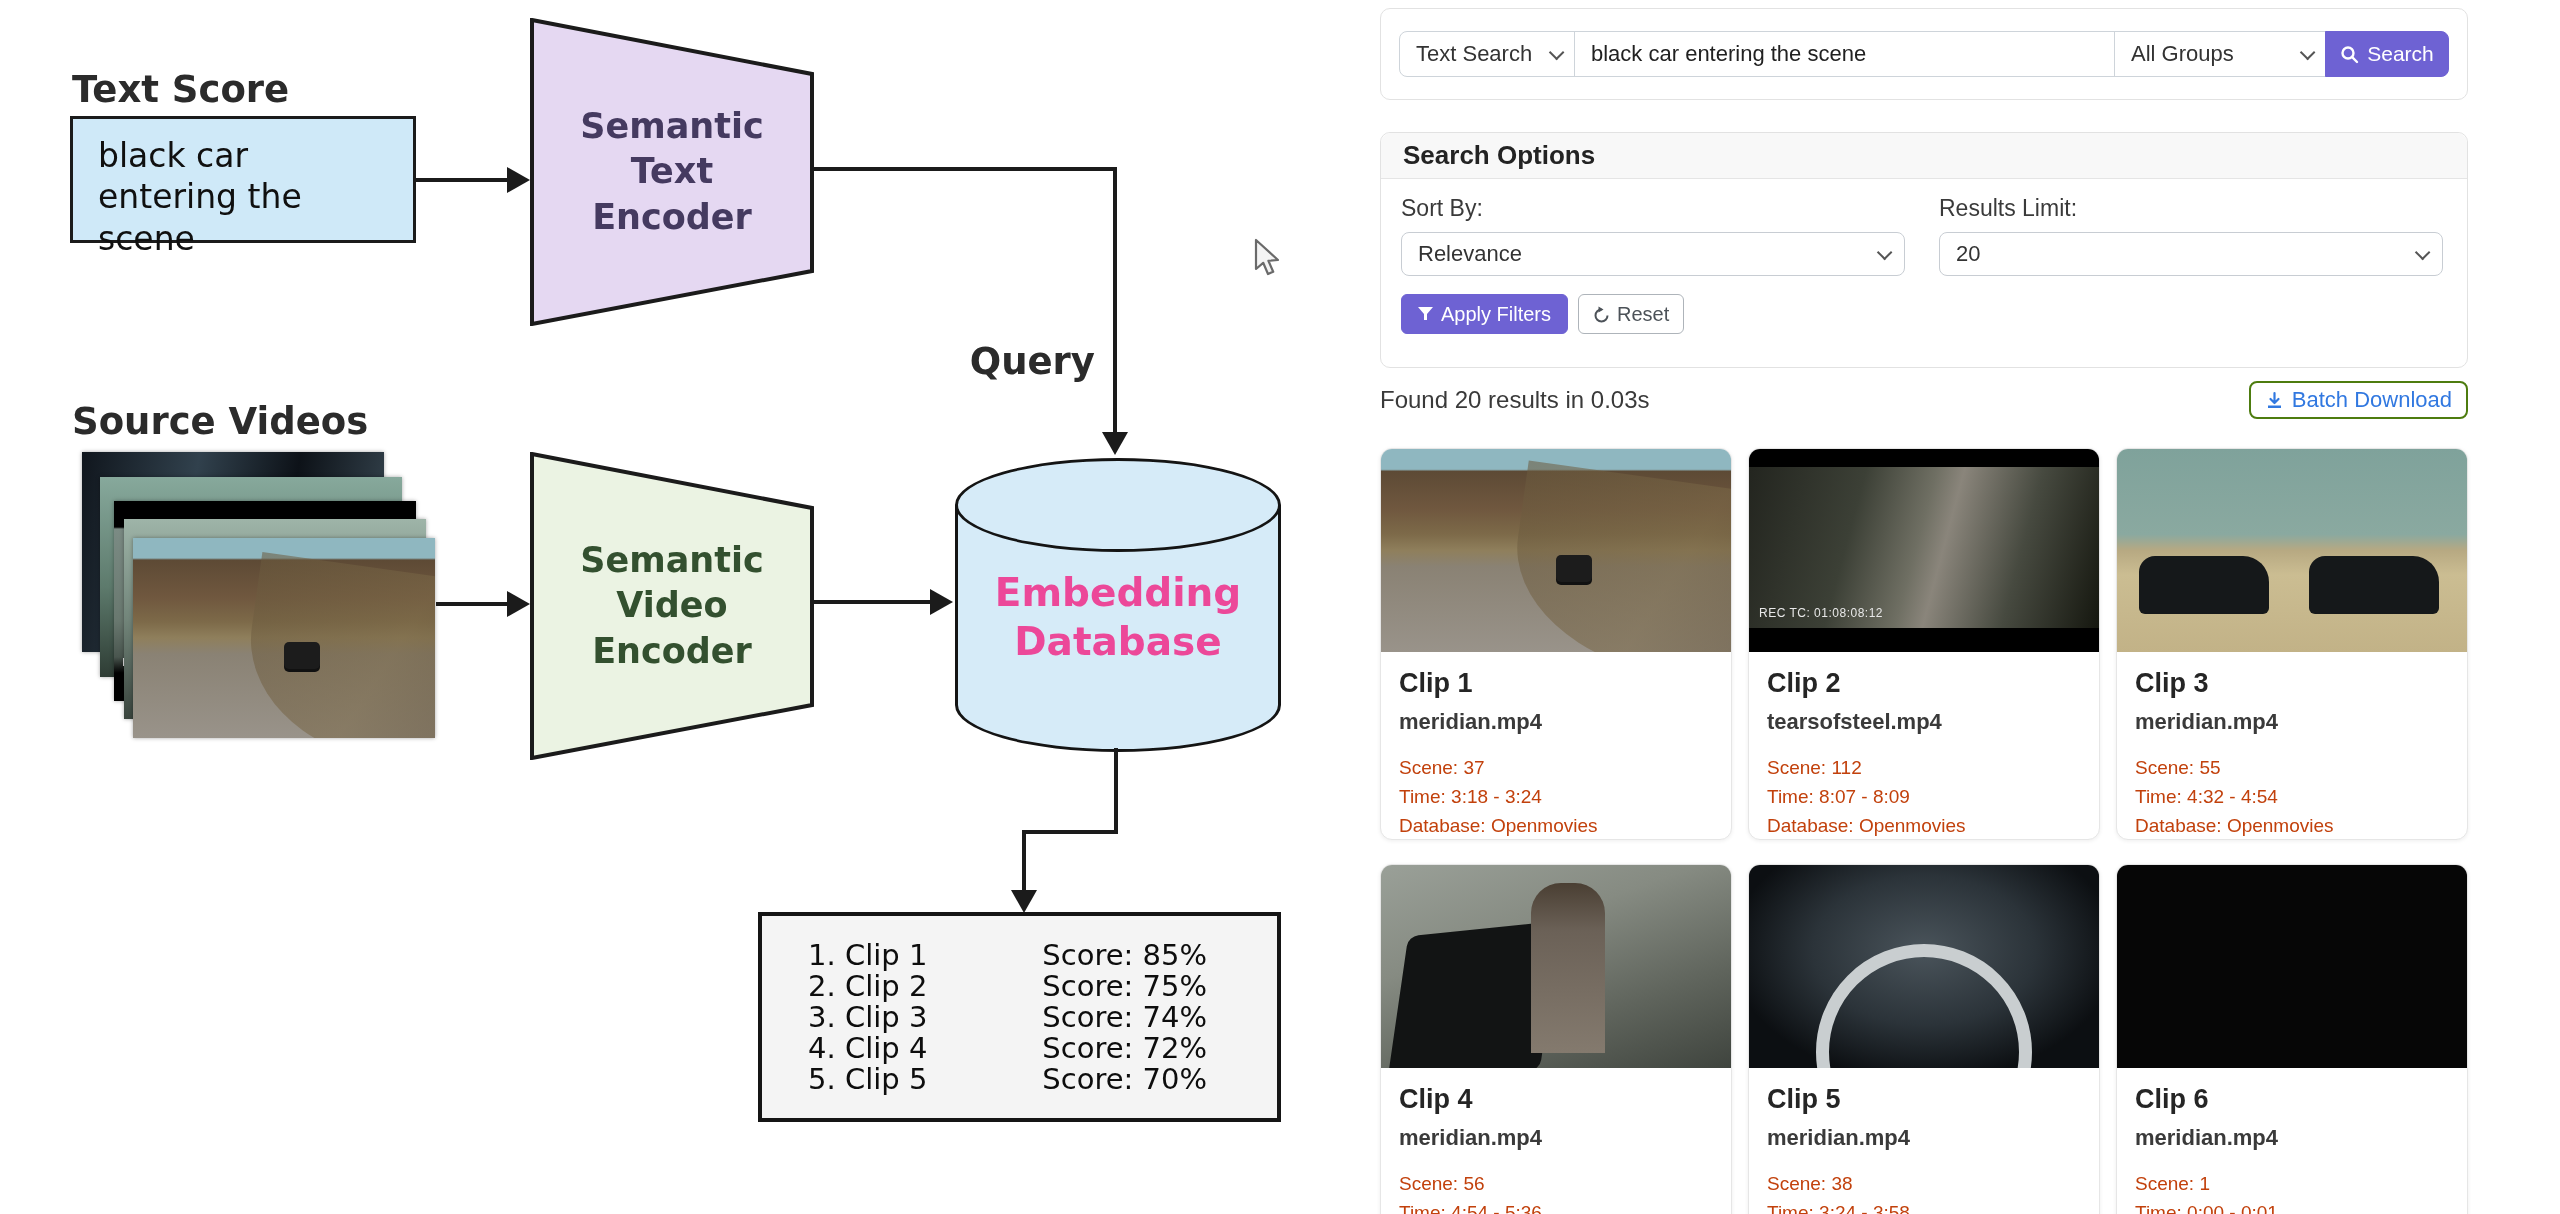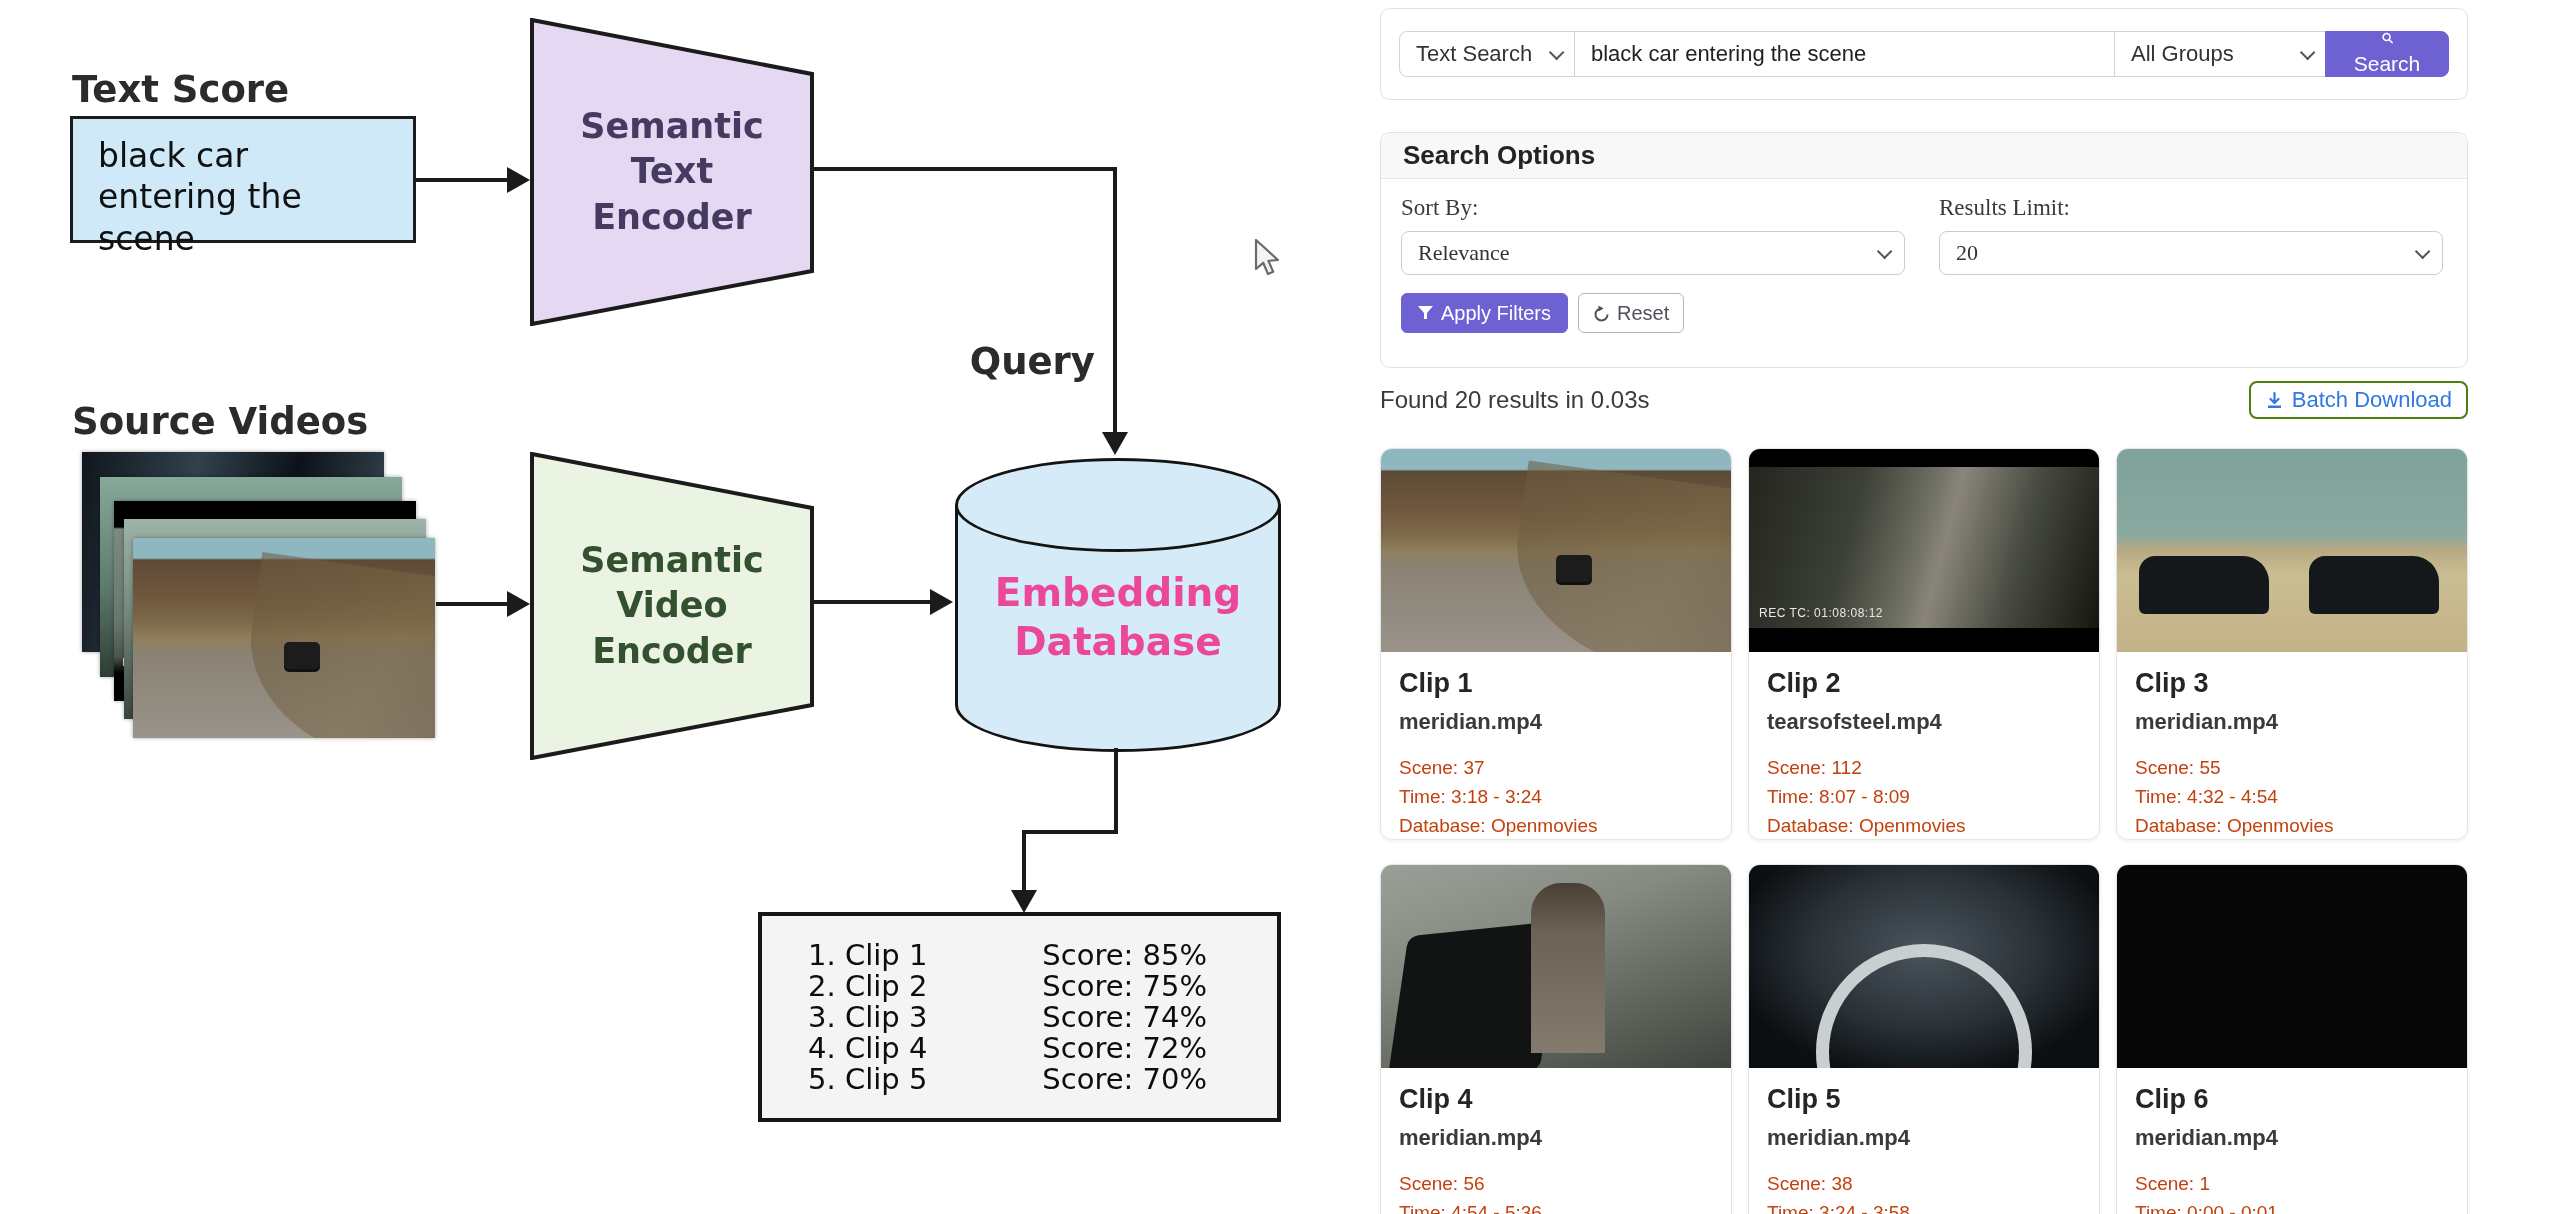--- a/index.html
+++ b/index.html
@@ -62,27 +62,27 @@
   .isel { display:flex; align-items:center; justify-content:space-between;
           padding:0 14px 0 16px; font-size:22px; color:#333; cursor:pointer; }
   .isel.first { border-radius:8px 0 0 8px; width:176px; margin-left:0; }
   .isel.groups { width:212px; }
   .iinput { flex:1; padding:0 16px; font-size:22px; color:#212121; outline:none;
             font-family:"Liberation Sans", sans-serif; }
   .chev { width:11px; height:11px; border-right:2px solid #555; border-bottom:2px solid #555;
           transform:rotate(45deg) translateY(-3px); flex:none; }
   .btn-search { width:124px; border:1px solid #6e62d3; background:#6e62d3; color:#fff;
                 font-size:21px; border-radius:0 8px 8px 0; display:flex; align-items:center;
-                justify-content:center; gap:8px; cursor:pointer;flex-direction:column; }
+                justify-content:center; gap:8px; cursor:pointer; }
   #options-card { position:absolute; left:4px; top:132px; width:1088px; height:236px; overflow:hidden; }
   .opt-head { height:46px; background:#f8f8f8; border-bottom:1px solid #e5e5e5;
               border-radius:10px 10px 0 0; display:flex; align-items:center; padding:0 22px;
               font-weight:bold; font-size:26px; color:#232323; }
   .opt-body { padding:16px 24px 0 20px; }
-  .opt-cols { display:flex; gap:34px;font-family:Liberation Serif, serif; }
+  .opt-cols { display:flex; gap:34px; }
   .opt-col { flex:1; }
   .opt-label { font-size:23px; color:#3a3a3a; margin-bottom:10px; }
   .sel { height:44px; border:1px solid #c8cdd3; border-radius:8px; display:flex;
          align-items:center; justify-content:space-between; padding:4px 16px; font-size:22px;
          color:#333; background:#fff; cursor:pointer; }
   .opt-btns { display:flex; gap:10px; margin-top:18px; }
   .btn-apply { background:#6e62d3; color:#fff; border:1px solid #6e62d3; border-radius:6px;
                height:40px; padding:0 16px; font-size:20px; display:flex; align-items:center;
                gap:8px; cursor:pointer; }
   .btn-reset { background:#fff; color:#4c5258; border:1px solid #aeb4ba; border-radius:6px;

